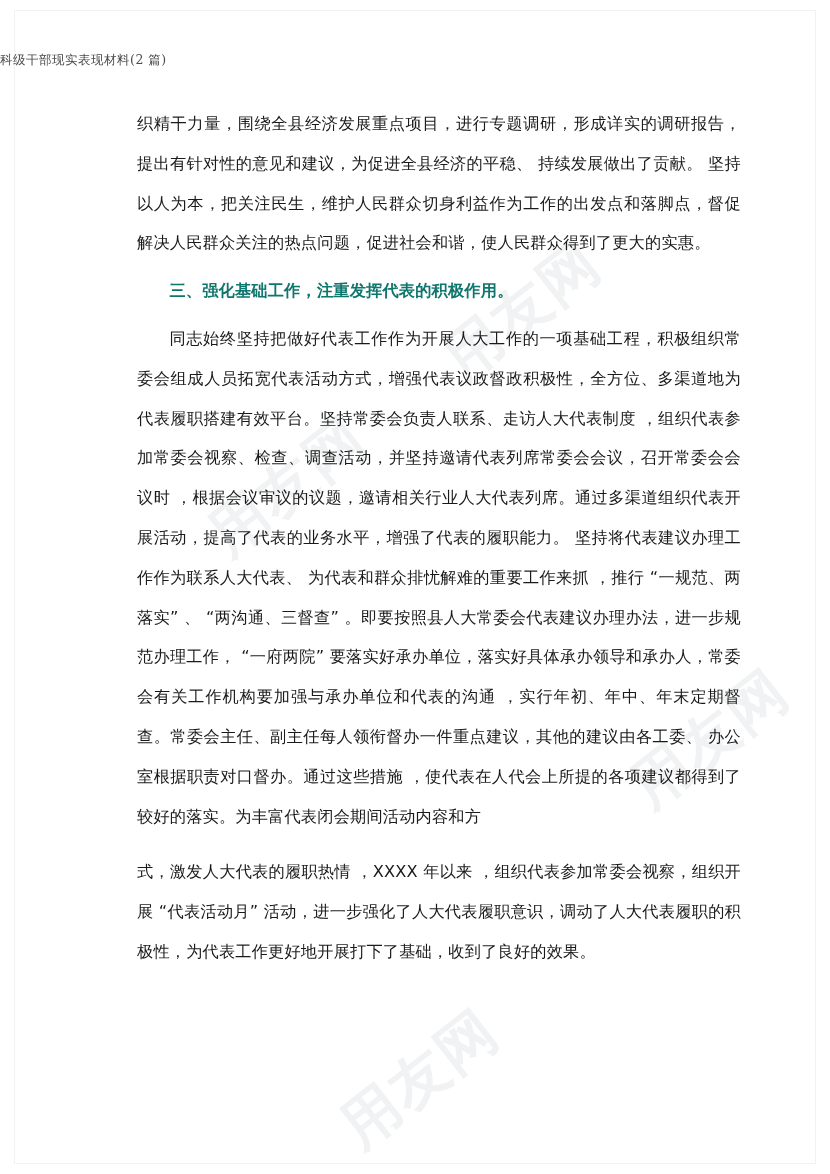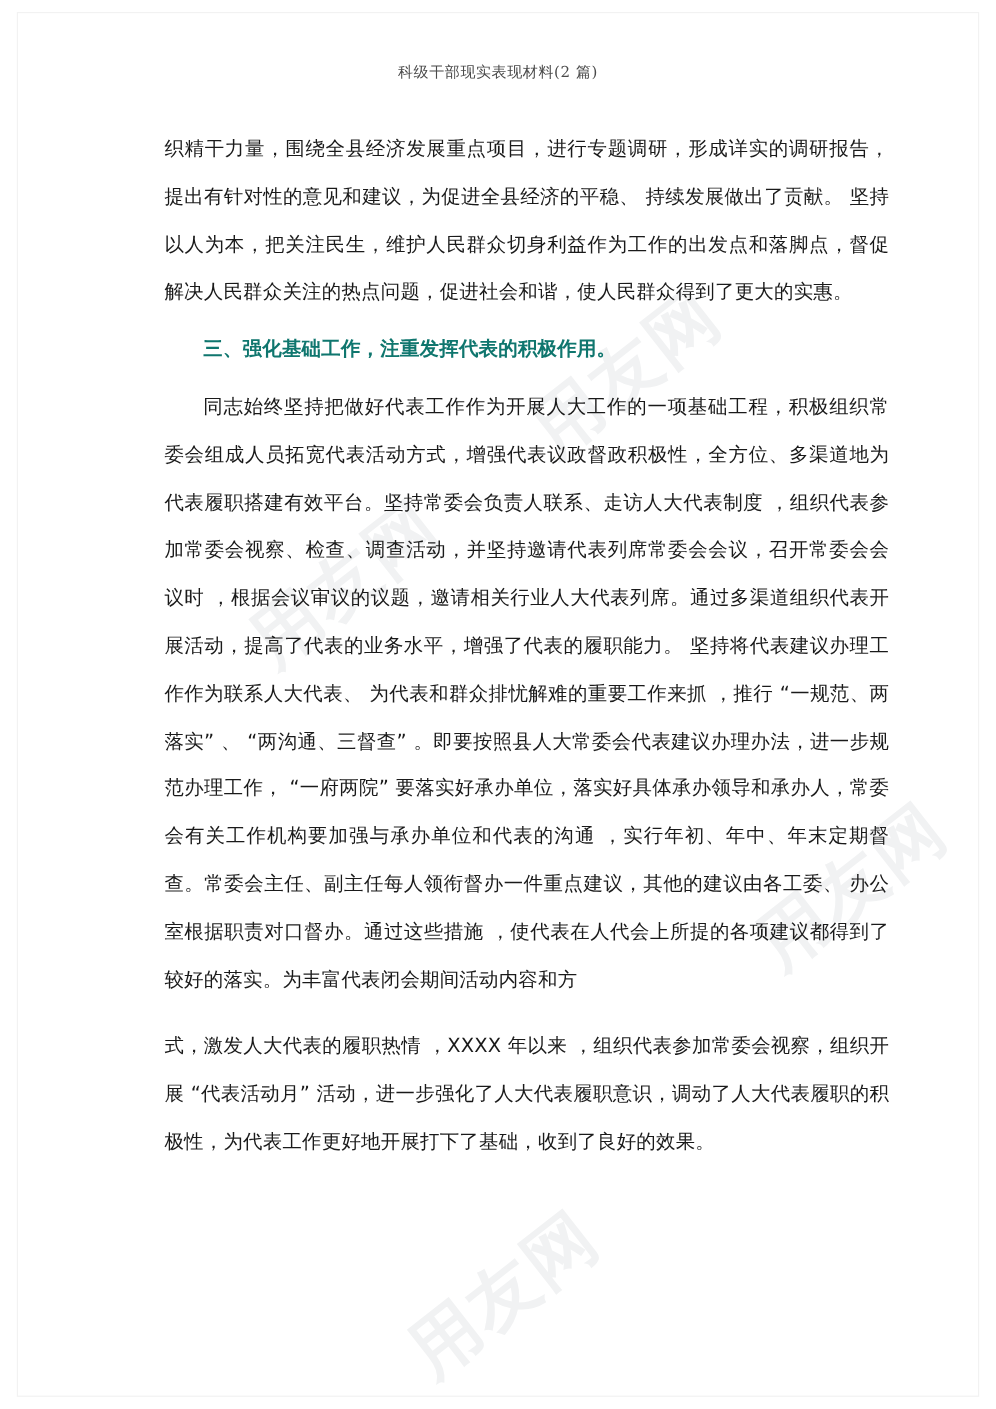--- a/index.html
+++ b/index.html
@@ -46,21 +46,20 @@
   .wm-1 { left: 432px; top: 272px; font-size: 58px; letter-spacing: 2px; }
   .wm-2 { left: 198px; top: 448px; font-size: 58px; letter-spacing: 2px; }
   .wm-3 { left: 330px; top: 1040px; font-size: 58px; letter-spacing: 2px; }
   .wm-4 { left: 620px; top: 700px; font-size: 58px; letter-spacing: 2px; }
 
   .doc-header {
     position: absolute;
     left: 0;
     right: 0;
     top: 52px;
-    text-align: center;
     font-size: 12.5px;
     color: #4a4a4a;
     font-family: "DejaVu Serif", "Liberation Serif", serif;
     letter-spacing: 0.5px;
   }
   .content {
     position: absolute;
     left: 113px;
     top: 104px;
     width: 604px;

